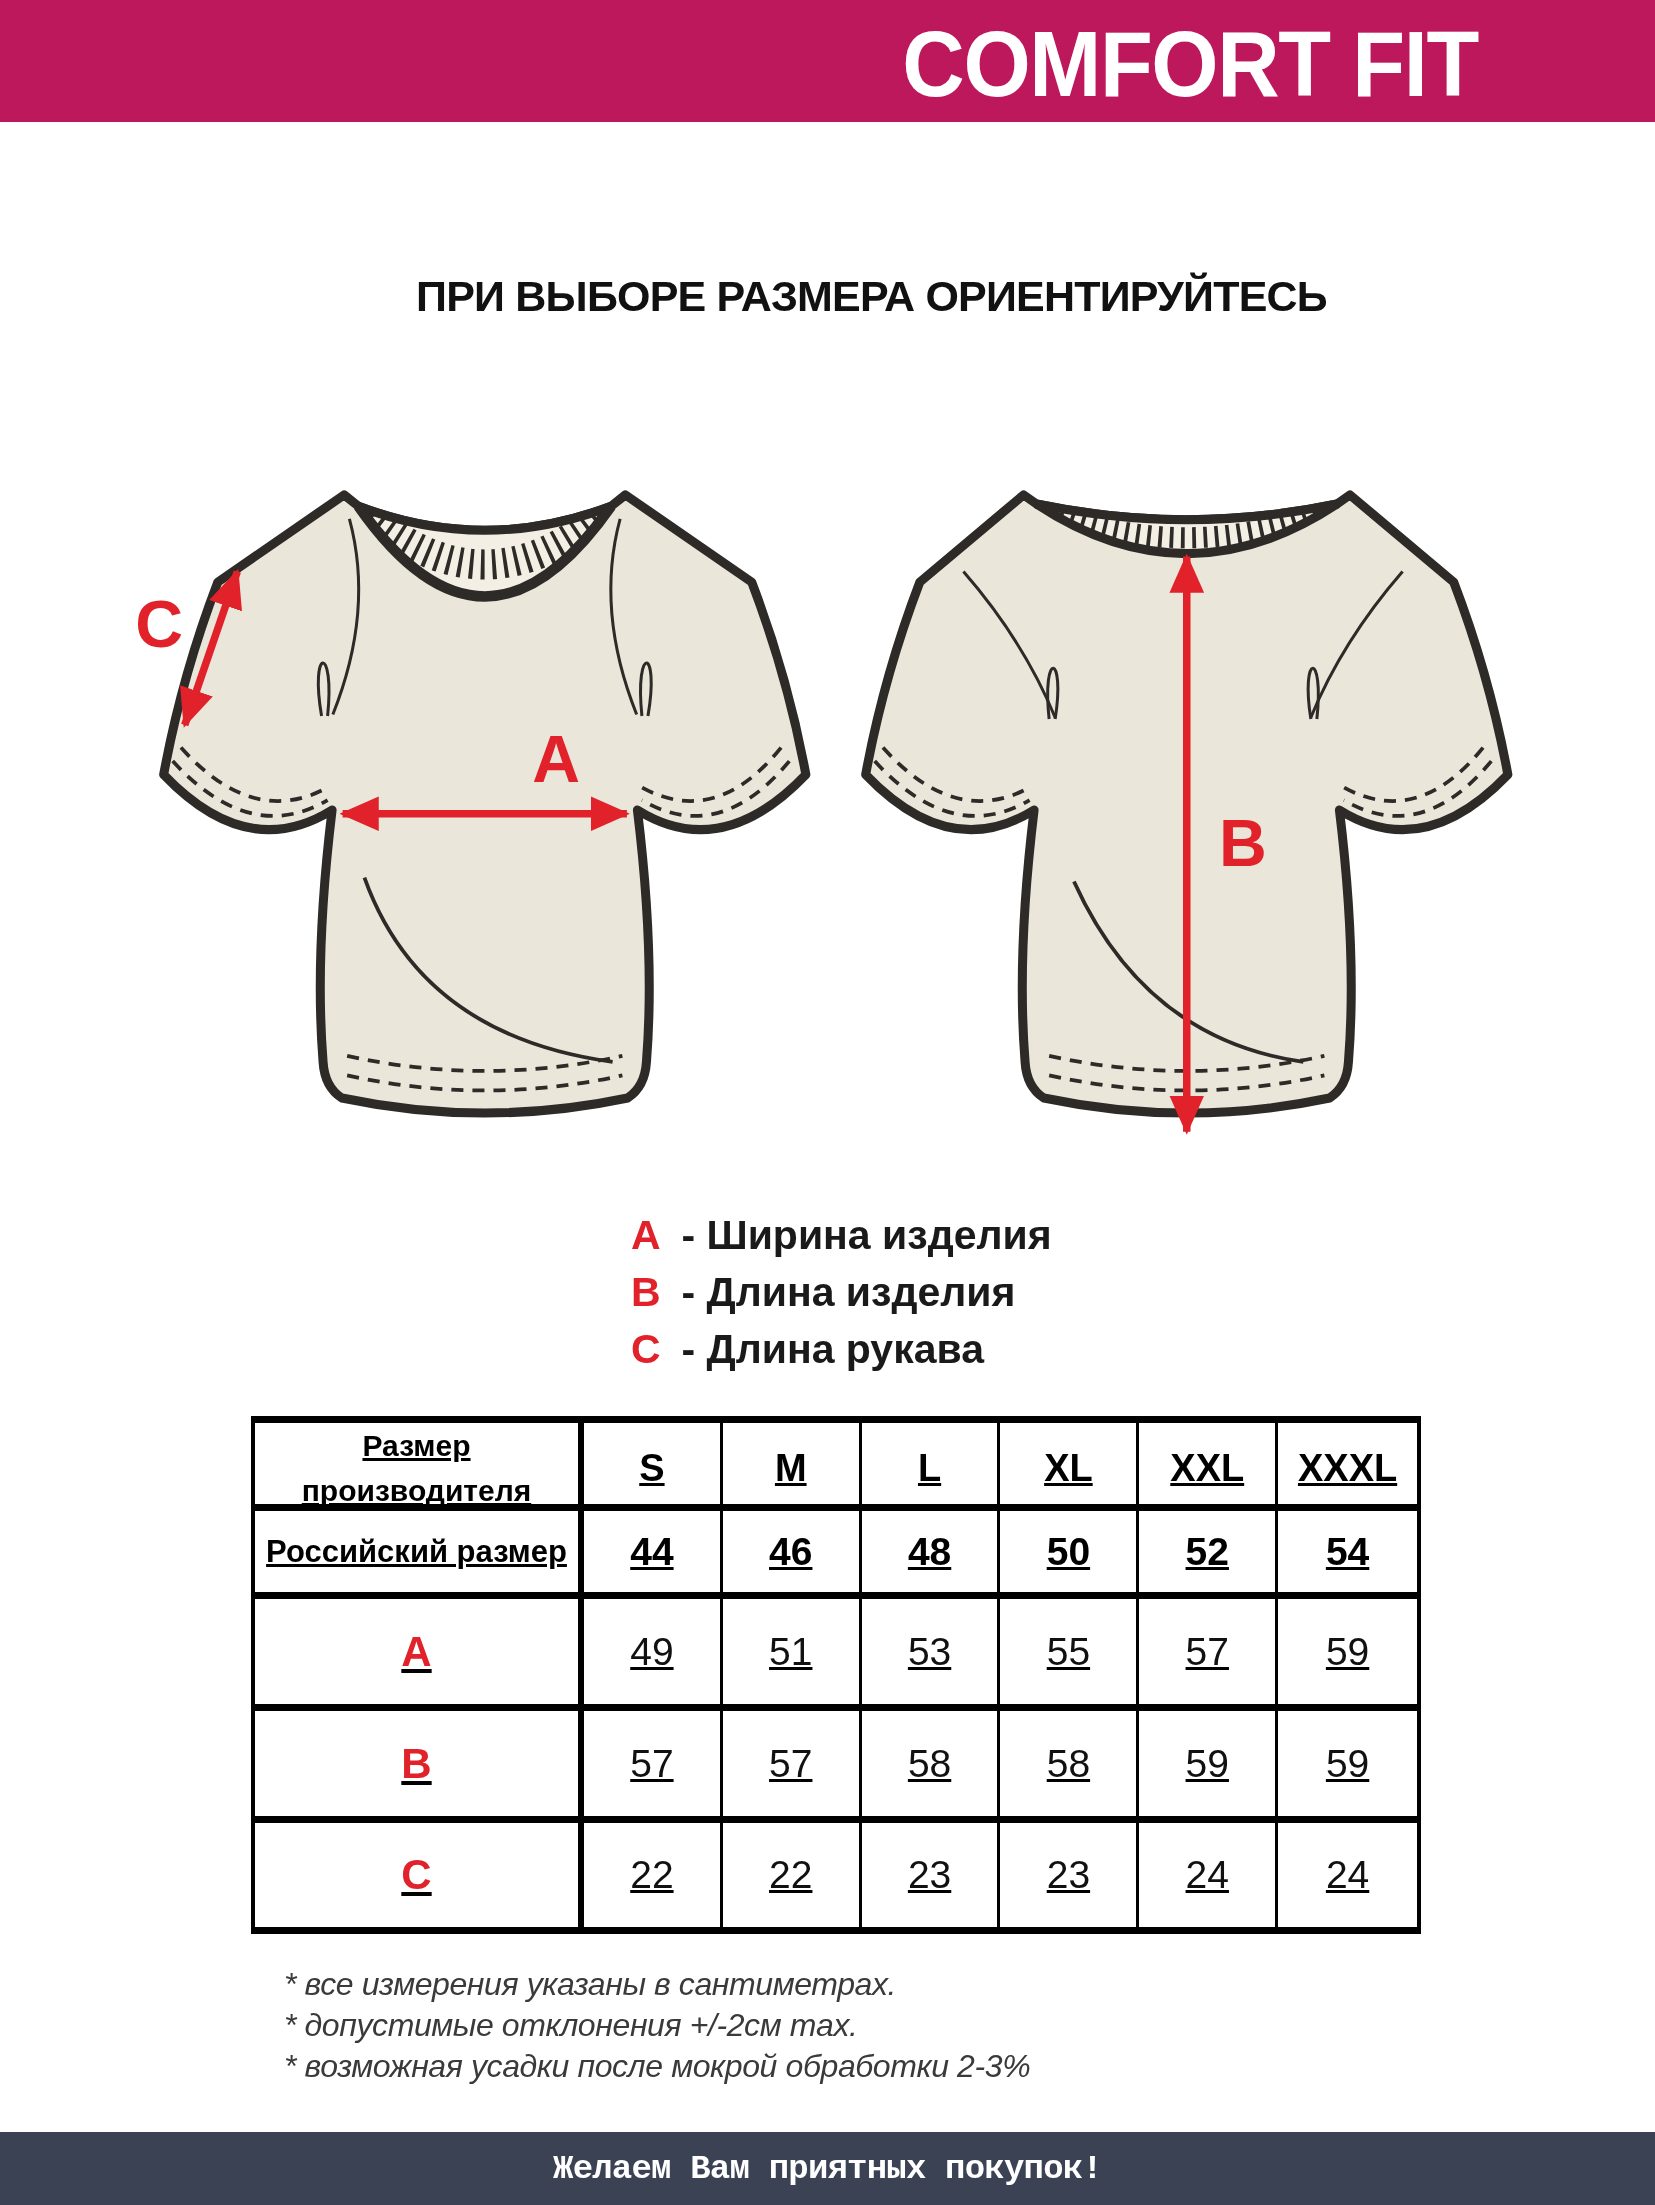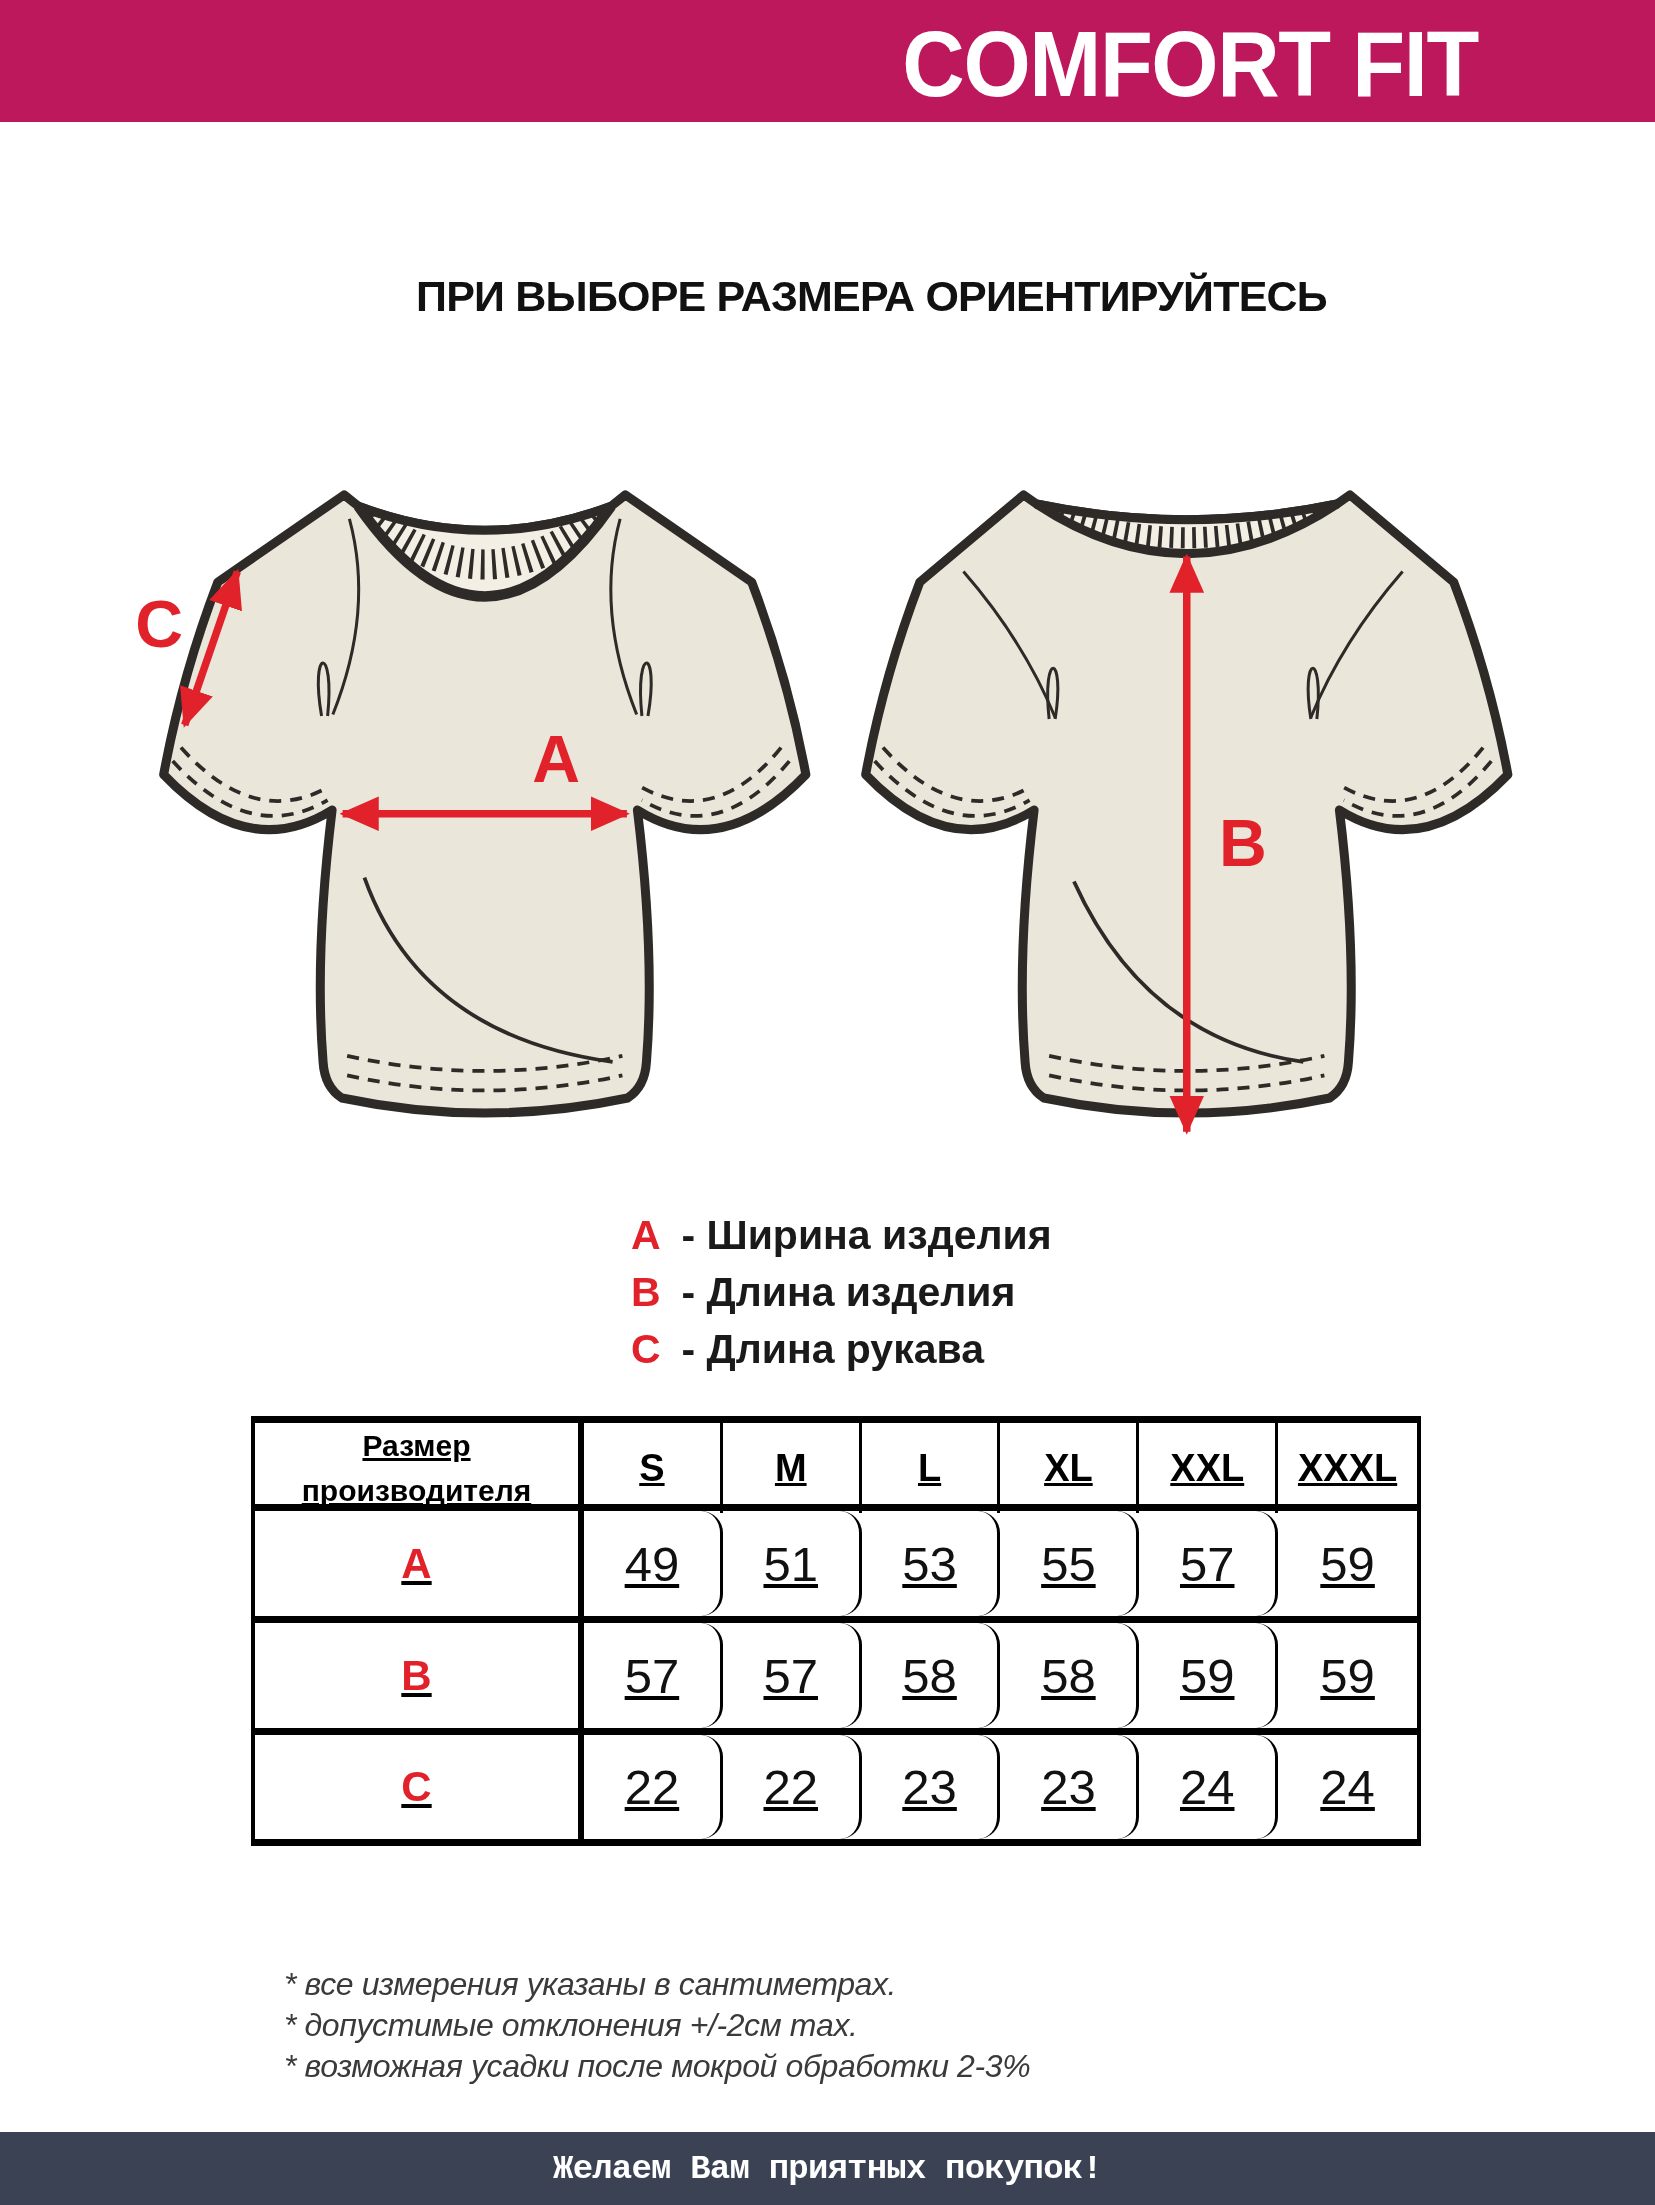--- a/index.html
+++ b/index.html
@@ -39,21 +39,21 @@
     display:flex;align-items:center;justify-content:center;text-align:center;
     border-right:3px solid #000;box-sizing:border-box;
   }
   .cell.c0{border-right-width:6px;}
   .cell:last-child{border-right:none;}
   .corner-label{font-size:30px;font-weight:bold;line-height:1.5;width:248px;}
   .size-name{font-size:38px;font-weight:bold;}
   .row-label{font-size:31px;font-weight:bold;white-space:nowrap;}
   .abc-label{font-size:42px;font-weight:bold;color:#e2222a;}
   .val-bold{font-size:39px;font-weight:bold;}
-  .val{font-size:49px;font-weight:normal;color:#111;border-radius:22px;}
+  .val{font-size:39px;font-weight:normal;color:#111;}
   
   .footnotes{
     position:absolute;left:284px;top:1964px;font-style:italic;font-size:32px;
     line-height:41px;color:#3a3a3a;letter-spacing:-0.4px;
   }
   
   .bottombar{
     position:absolute;left:0;top:2132px;width:1655px;height:74px;background:#3b4254;
     display:flex;align-items:center;justify-content:center;
   }
@@ -169,20 +169,29 @@
       <div class="cell c0">
           <span class="corner-label">Размер производителя</span>
         </div>
       <div class="cell size-name">S</div>
       <div class="cell size-name">M</div>
       <div class="cell size-name">L</div>
       <div class="cell size-name">XL</div>
       <div class="cell size-name">XXL</div>
       <div class="cell size-name">XXXL</div>
     </div>
+    <div class="trow rh2">
+      <div class="cell c0 row-label">Российский размер</div>
+      <div class="cell val-bold">44</div>
+      <div class="cell val-bold">46</div>
+      <div class="cell val-bold">48</div>
+      <div class="cell val-bold">50</div>
+      <div class="cell val-bold">52</div>
+      <div class="cell val-bold">54</div>
+    </div>
     <div class="trow rh3">
       <div class="cell c0 abc-label">A</div>
       <div class="cell val">49</div>
       <div class="cell val">51</div>
       <div class="cell val">53</div>
       <div class="cell val">55</div>
       <div class="cell val">57</div>
       <div class="cell val">59</div>
     </div>
     <div class="trow rh4">

